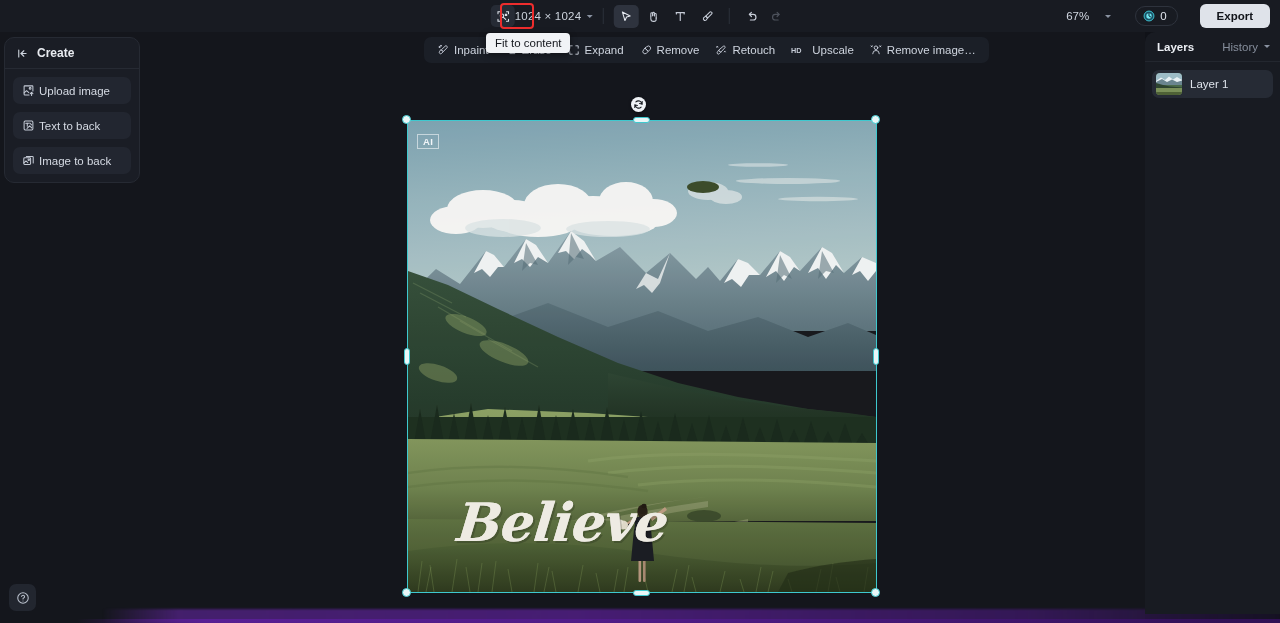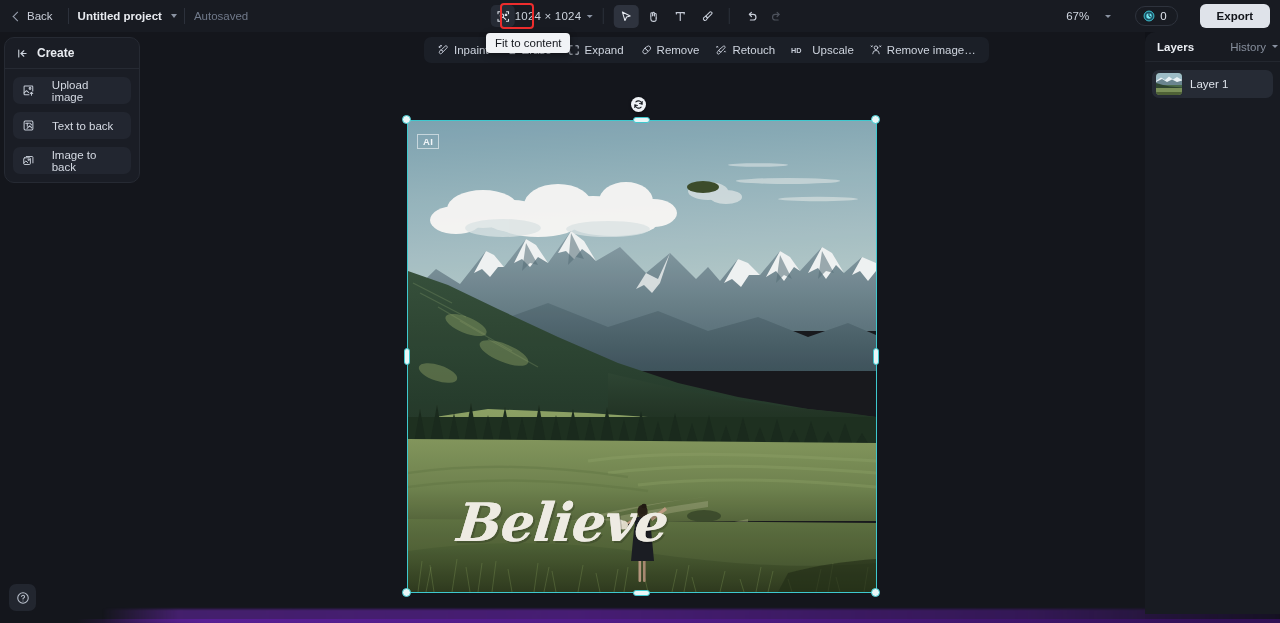--- a/index.html
+++ b/index.html
@@ -88,21 +88,21 @@
     background: #1a1d25; border: 1px solid #262a33; border-radius: 10px;
     padding: 0 0 8px 0; z-index: 25;
   }
   .cp-head {
     display: flex; align-items: center; gap: 8px; height: 31px; padding: 0 11px;
     border-bottom: 1px solid #262a33;
   }
   .cp-title { color: #e9ecf1; font-size: 12px; font-weight: 700; }
   .cp-list { padding: 8px 8px 0 8px; display: flex; flex-direction: column; gap: 8px; }
   .cp-item {
-    display: flex; align-items: center; gap: 17px; height: 27px; padding: 0 9px;
+    display: flex; align-items: center; gap: 4px; height: 27px; padding: 0 9px;
     background: #222630; border-radius: 7px; cursor: pointer;
   }
   .cp-item span.lbl { color: #d5dae3; font-size: 11.5px; }
 
   
   .action-bar {
     position: absolute; left: 424px; top: 37px; height: 26px;
     background: #1b1f27; border-radius: 7px; display: flex; align-items: center;
     padding: 0 6px; gap: 2px; z-index: 26;
   }
@@ -117,21 +117,21 @@
     box-shadow: 0 2px 7px rgba(0,0,0,.45); white-space: nowrap;
   }
 
   
   .right-panel {
     position: absolute; right: 0; top: 32px; width: 135px; height: 582px;
     background: #181b22; border-top-left-radius: 10px; z-index: 20;
   }
   .rp-head {
     display: flex; align-items: center; justify-content: space-between;
-    height: 30px; padding: 0 2px 0 12px; border-bottom: 1px solid #23272f;
+    height: 30px; padding: 0 10px 0 12px; border-bottom: 1px solid #23272f;
   }
   .rp-tab { color: #eceff4; font-size: 11.5px; font-weight: 700; cursor: pointer; }
   .rp-tab.inactive { color: #868e9c; font-weight: 400; display: flex; align-items: center; gap: 5px; }
   .layer-row {
     display: flex; align-items: center; gap: 8px; margin: 8px 7px 0 7px;
     background: #262b35; border-radius: 7px; padding: 3px 4px; cursor: pointer;
   }
   .layer-name { color: #dde2ea; font-size: 11.5px; }
   .lthumb {
     width: 26px; height: 22px; border-radius: 4px; overflow: hidden; flex: 0 0 auto;
@@ -439,31 +439,20 @@
       <svg width="11" height="11" viewBox="0 0 16 16" fill="none" stroke="#15181e" stroke-width="1.6" stroke-linecap="round">
         <path d="M13 7.2 A5.2 5.2 0 0 0 4.2 4.2"></path>
         <path d="M3 8.8 A5.2 5.2 0 0 0 11.8 11.8"></path>
         <path d="M13.4 3.6 L13.1 7.4 L9.6 6.6"></path>
         <path d="M2.6 12.4 L2.9 8.6 L6.4 9.4"></path>
       </svg>
     </div>
   </div>
 
   <div class="topbar">
-    <div class="tb-left">
-      <div class="back-btn">
-        <span class="chev-left"></span>
-        <span>Back</span>
-      </div>
-      <div class="vsep"></div>
-      <div class="proj-name">Untitled project</div>
-      <div class="caret"></div>
-      <div class="vsep"></div>
-      <div class="autosaved">Autosaved</div>
-    </div>
 
     <div class="tb-center">
       <div class="fit-btn">
         <svg width="13" height="13" viewBox="0 0 16 16" fill="none" stroke="#dfe4ec" stroke-width="1.3" stroke-linecap="round">
           <path d="M1.5 4.5 V2.2 H4"></path>
             <path d="M12 2.2 H14.5 V4.5"></path>
           <path d="M14.5 11.5 V13.8 H12"></path>
             <path d="M4 13.8 H1.5 V11.5"></path>
           <circle cx="6.4" cy="7" r="2.1"></circle>
           <path d="M8.2 9 L11 11.6"></path>

